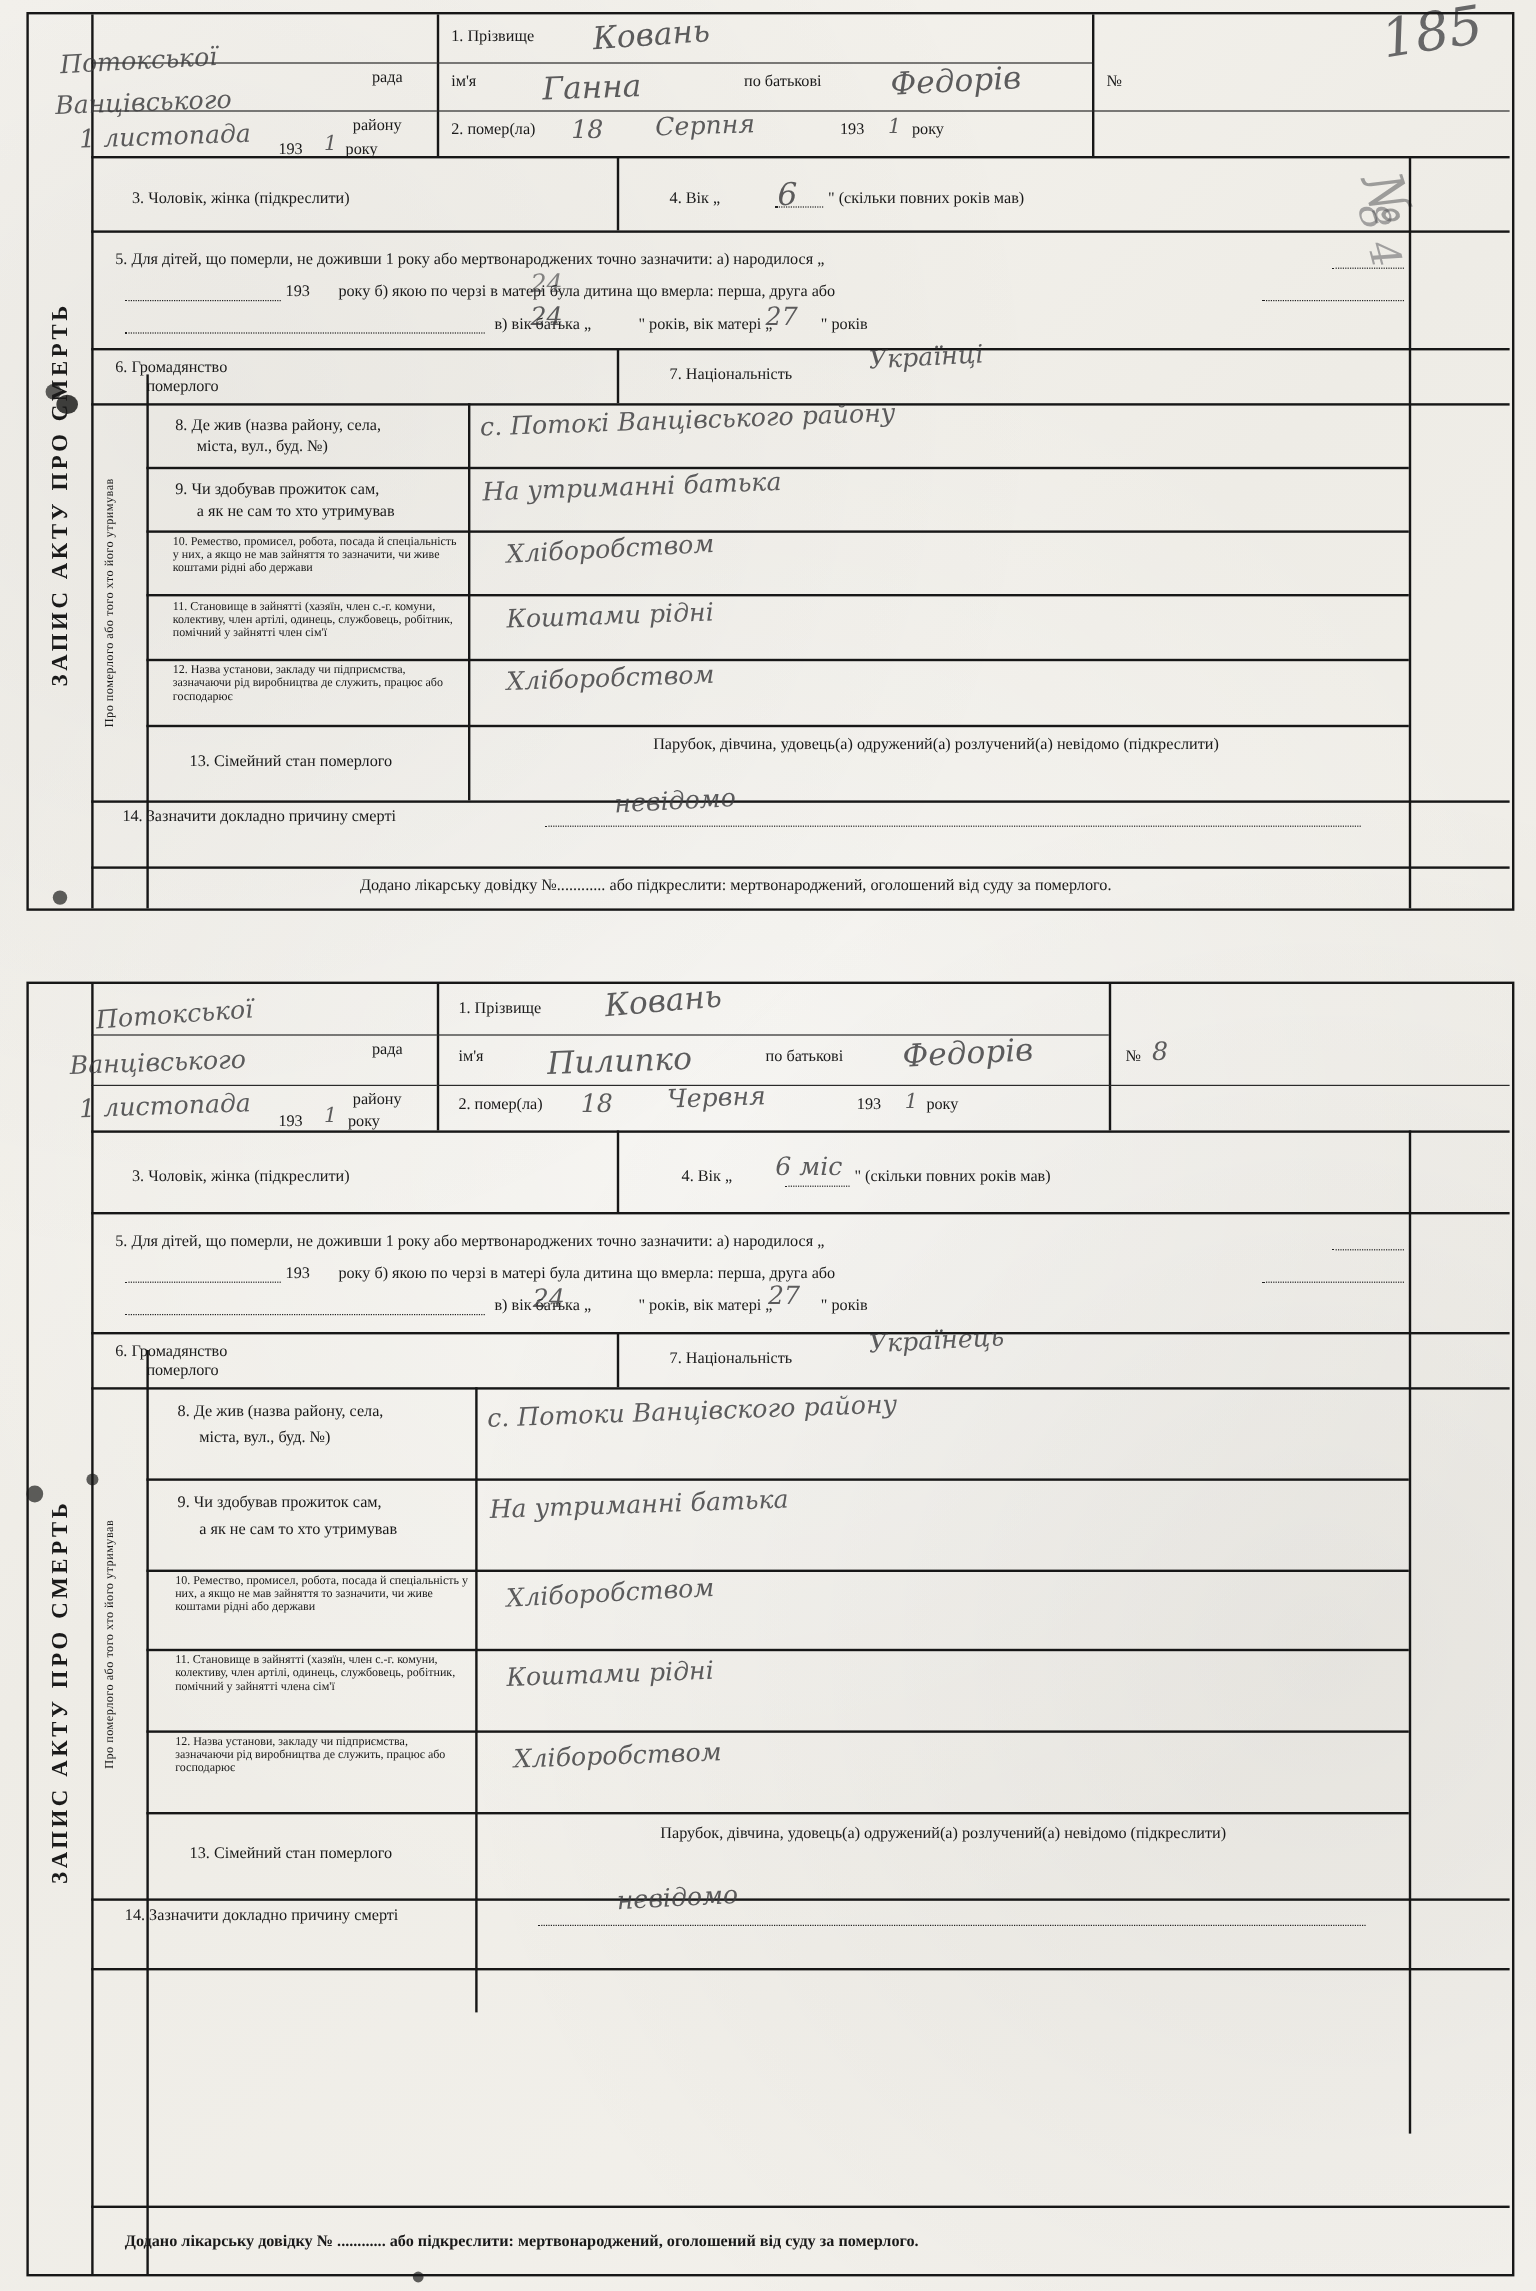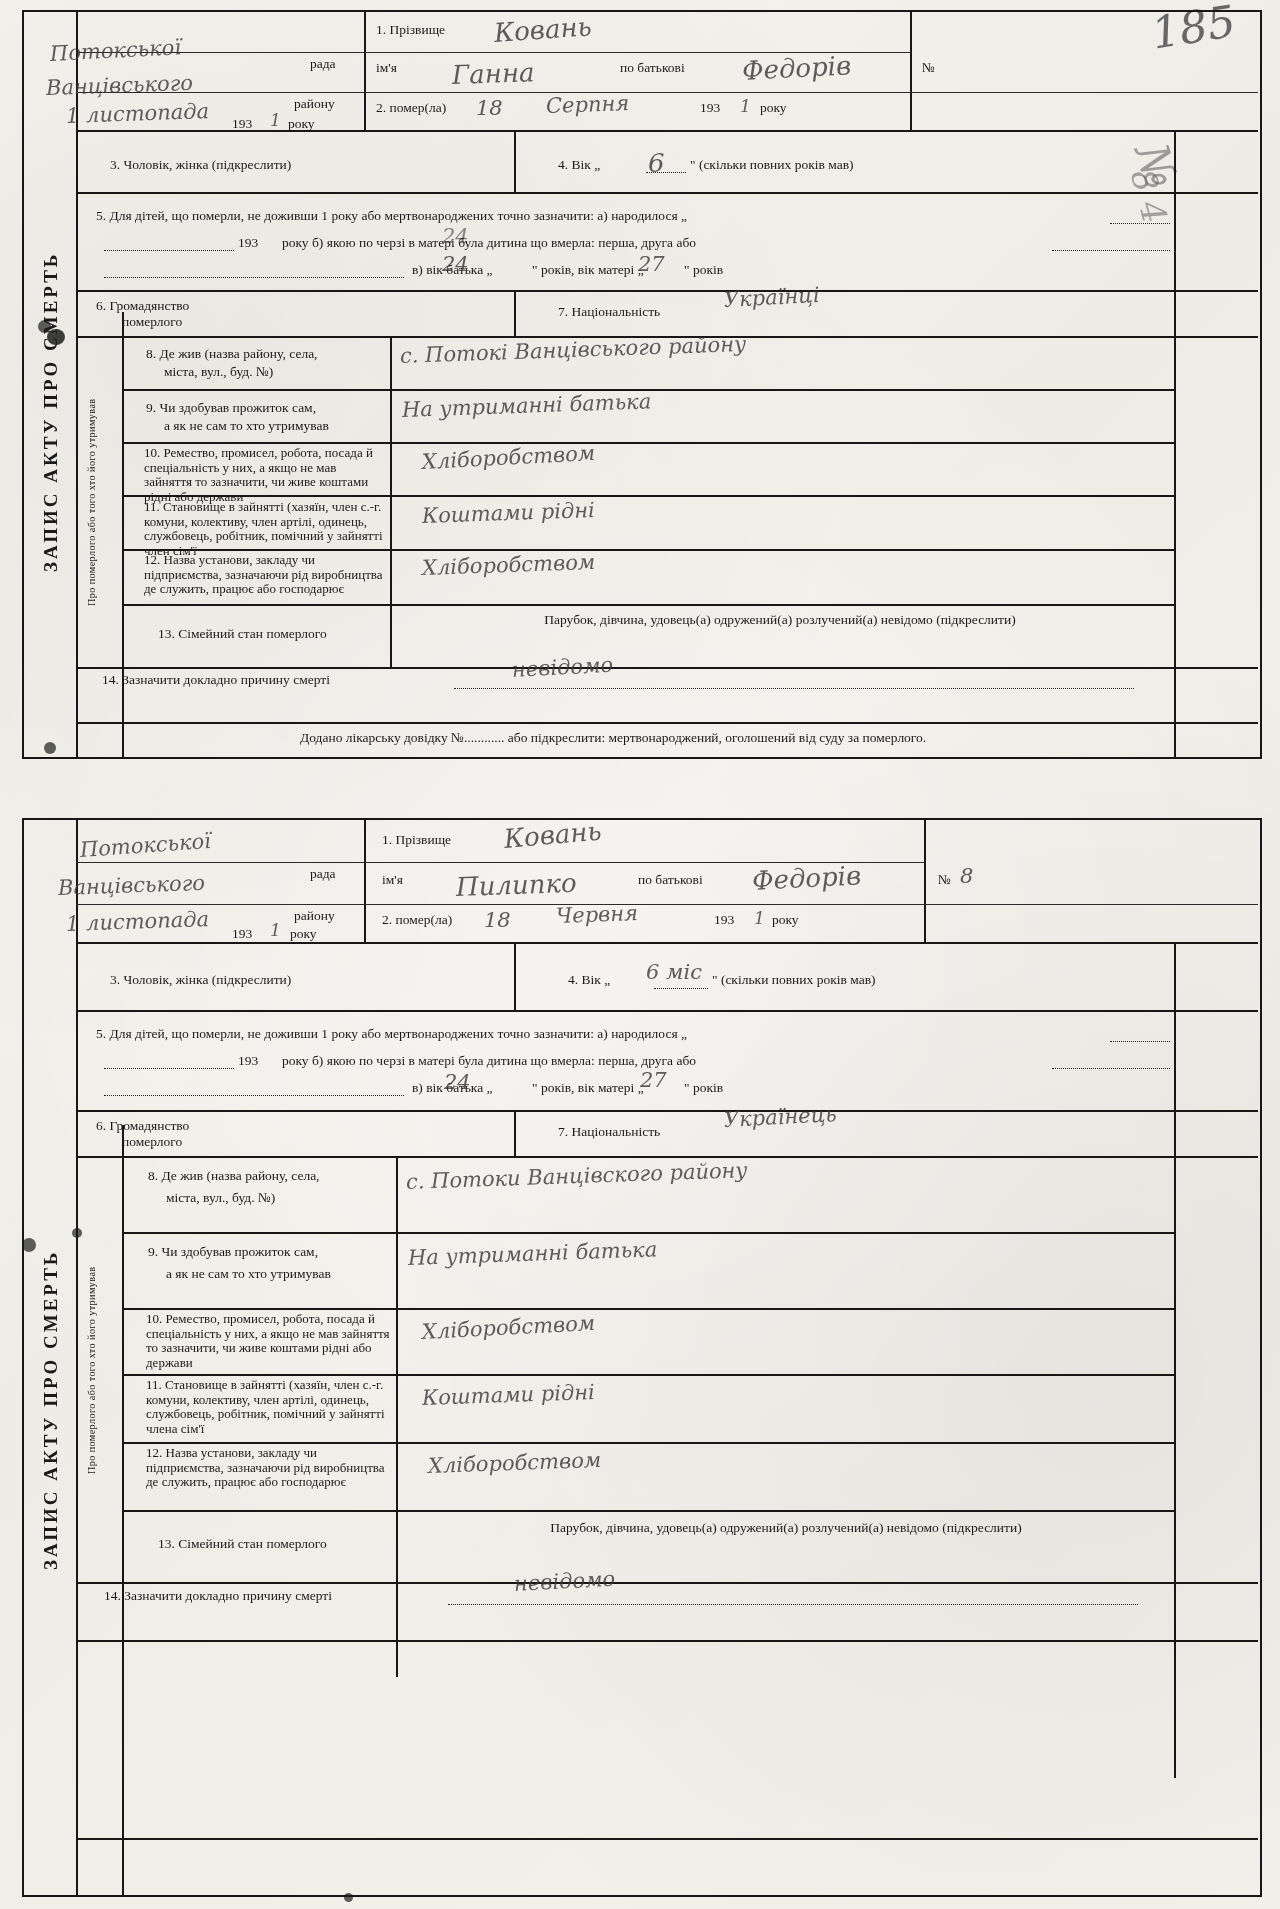--- a/index.html
+++ b/index.html
@@ -33,21 +33,21 @@
   .form.two{top:818px;height:1075px;}
 
   .form .inner{position:absolute;inset:0;}
 
   
   .hl{position:absolute;background:#171717;height:2px;}
   .vl{position:absolute;background:#171717;width:2px;}
   .hl.thin{height:1px;background:#2a2a2a;}
 
   .txt{position:absolute;font-size:13.5px;line-height:1.15;}
-  .txt.xs{font-size:13px;line-height:1.12;}
+  .txt.xs{font-size:10px;line-height:1.12;}
   .txt.b{font-weight:bold;}
 
   .vert{
     position:absolute;
     writing-mode:vertical-rl;
     transform:rotate(180deg);
     text-align:center;
     letter-spacing:2px;
   }
   .vert.title{font-size:19px;font-weight:bold;letter-spacing:3px;}
@@ -296,15 +296,16 @@
   <div class="hw med" style="left:404px;top:634px;transform:rotate(-2deg);">Хліборобством</div>
 
   <div class="txt" style="left:134px;top:716px;">13. Сімейний стан померлого</div>
   <div class="txt" style="left:382px;top:700px;width:760px;text-align:center;">Парубок, дівчина, удовець(а) одружений(а) розлучений(а) невідомо (підкреслити)</div>
 
   <div class="hl" style="left:52px;top:820px;width:1182px;"></div>
   <div class="txt" style="left:80px;top:768px;">14. Зазначити докладно причину смерті</div>
   <div class="underline-dots" style="left:424px;top:784px;width:690px;"></div>
   <div class="hw med" style="left:490px;top:752px;transform:rotate(-3deg);">невідомо</div>
 
+  <div class="txt b" style="left:80px;top:1040px;">Додано лікарську довідку № ............ або підкреслити: мертвонароджений, оголошений від суду за померлого.</div>
   <div class="hl" style="left:52px;top:1018px;width:1182px;"></div>
  </div>
 </div>
 
 </body></html>

